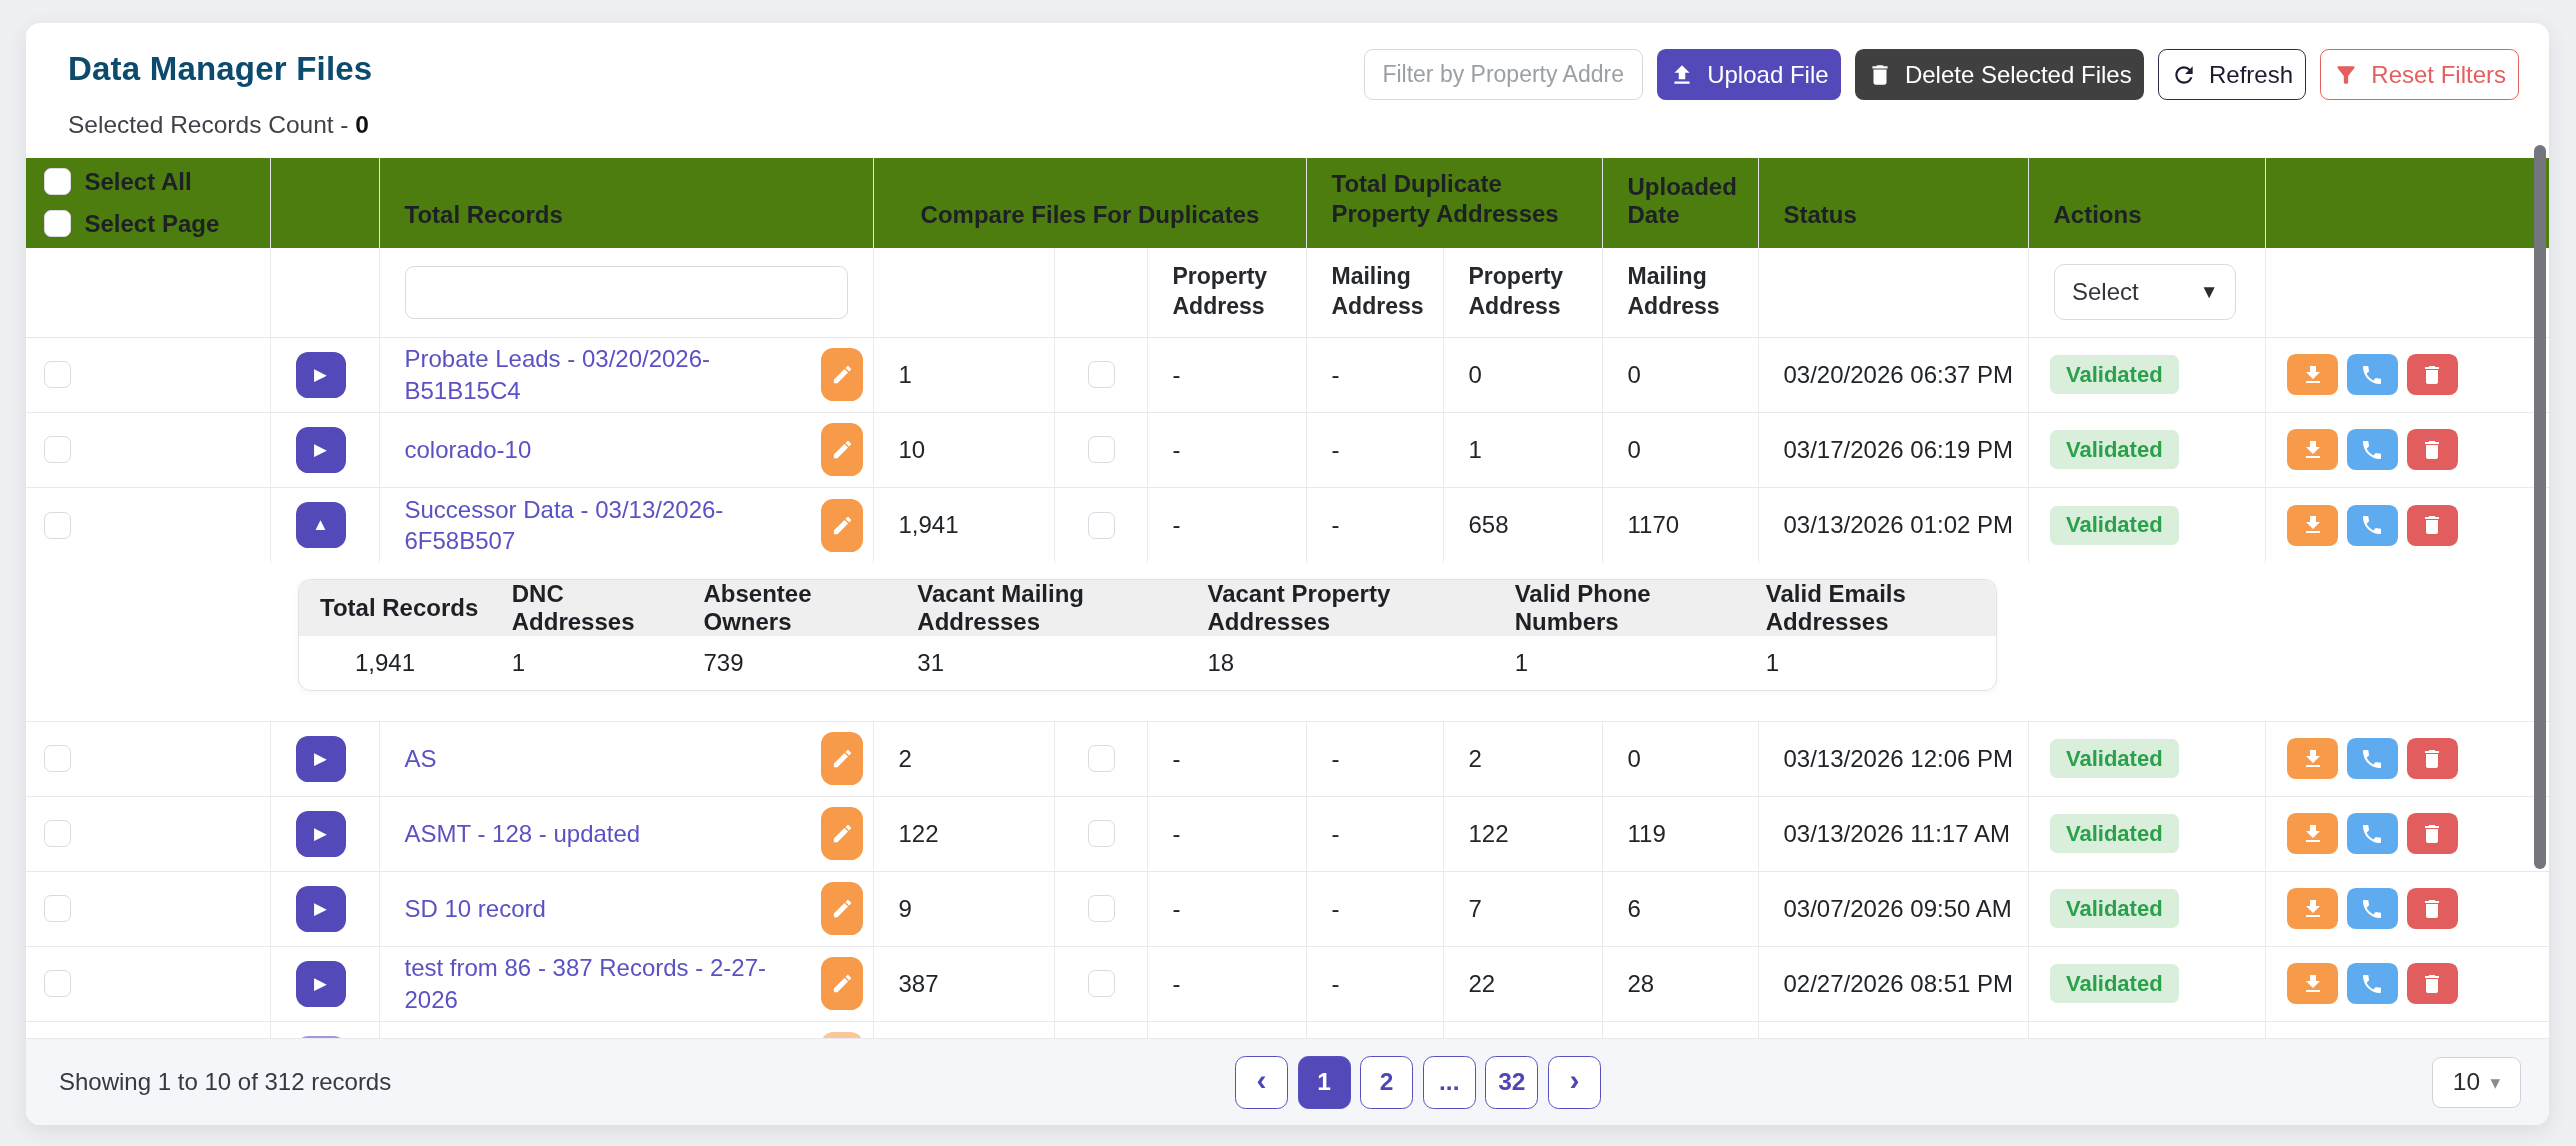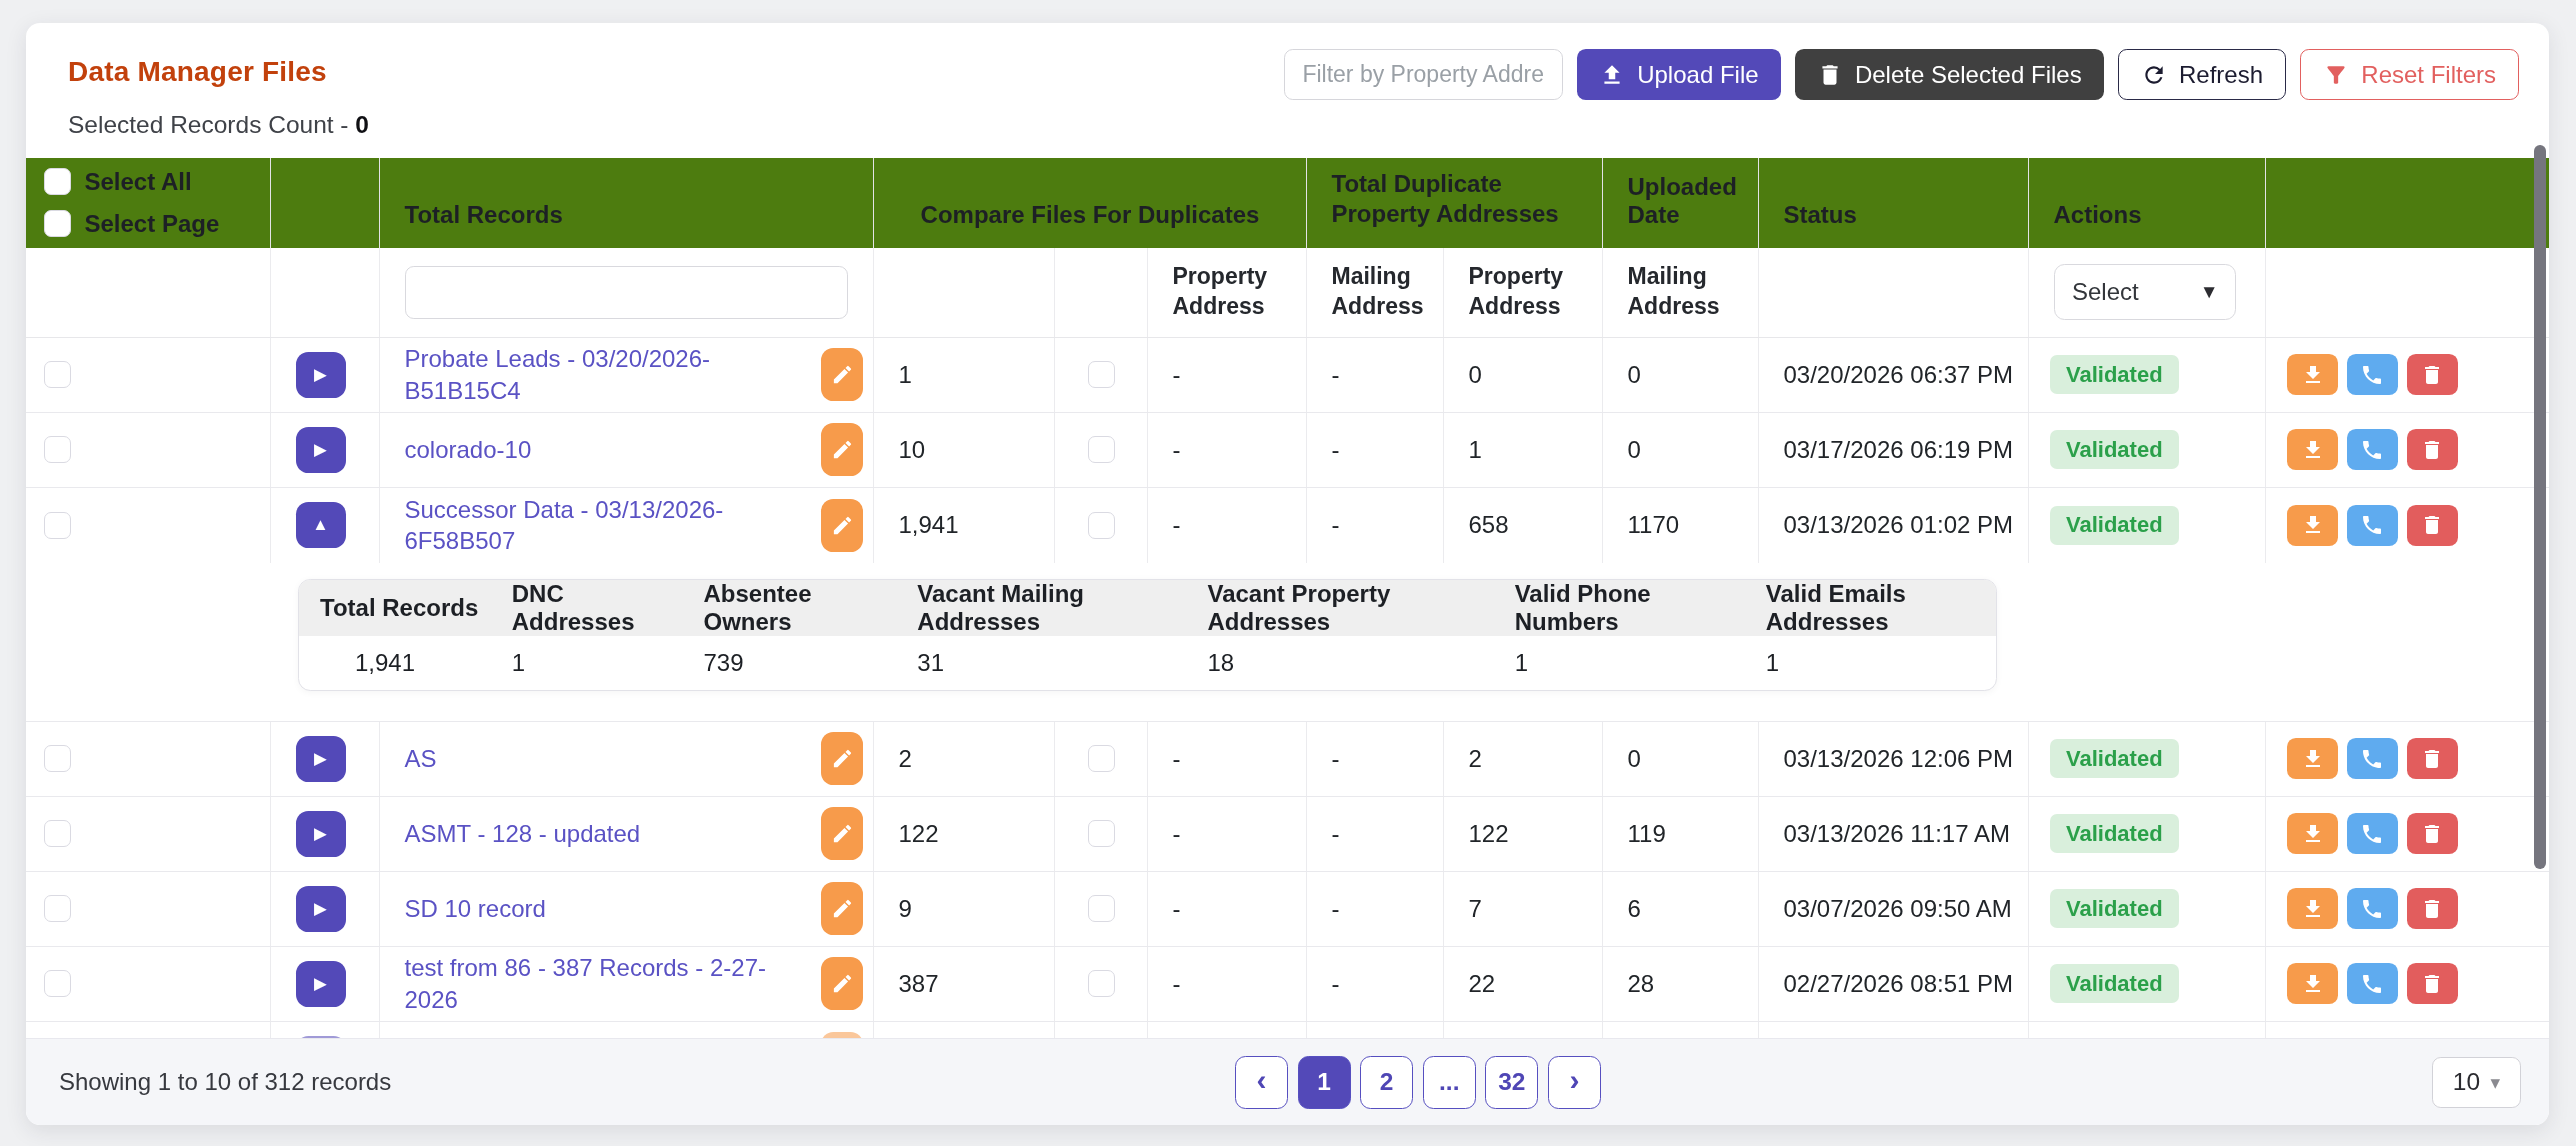--- a/index.html
+++ b/index.html
@@ -16,34 +16,34 @@
 
   .card {
     position:absolute; left:26px; top:23px; width:2523px; height:1102px;
     background:#fff; border-radius:14px;
     box-shadow:0 5.3px 21px rgba(40,40,60,.10);
     overflow:hidden;
   }
 
   
   .card-header { display:flex; justify-content:space-between; align-items:flex-start; padding:24.5px 30px 10.5px 42px; }
-  .page-title { font-size:28px; font-weight:bold; color:#c2410c; letter-spacing:0.2px; margin-top:8px; }
+  .page-title { font-size:33px; font-weight:bold; color:#0c4a6e; letter-spacing:0.2px; margin-top:2px; }
   .subtitle { font-size:24.5px; color:#3f4248; margin-top:23px; }
   .subtitle b { color:#101014; }
 
   .controls { display:flex; gap:14px; align-items:flex-start; margin-top:1.8px; }
   .filter-input {
     width:279px; height:51px; border:1.8px solid #d6d6db; border-radius:8.8px;
     font-size:23px; padding:0 17.5px; color:#333; outline:none;
     font-family:"Liberation Sans",sans-serif;
   }
   .filter-input::placeholder { color:#9aa0a6; }
   .btn {
     height:51px; border-radius:8.8px; border:none; cursor:pointer;
-    display:inline-flex; align-items:center; gap:12.3px; padding:0 22px;
+    display:inline-flex; align-items:center; gap:12.3px; padding:0 12px;
     font-size:24px; font-family:"Liberation Sans",sans-serif; white-space:nowrap;
   }
   .btn svg { width:26px; height:26px; }
   .btn-upload  { background:#5349b8; color:#fff; }
   .btn-delete  { background:#404040; color:#fff;align-items:center; }
   .btn-refresh { background:#fff; color:#1c1c30; border:1.8px solid #2a2a47; }
   .btn-reset   { background:#fff; color:#e2605f; border:1.8px solid #e2605f; }
 
   
   .tbl { --cols: 245px 109px 494px 181px 93px 159px 137px 159px 156px 270px 237px 1fr; margin-top:8.8px; }

